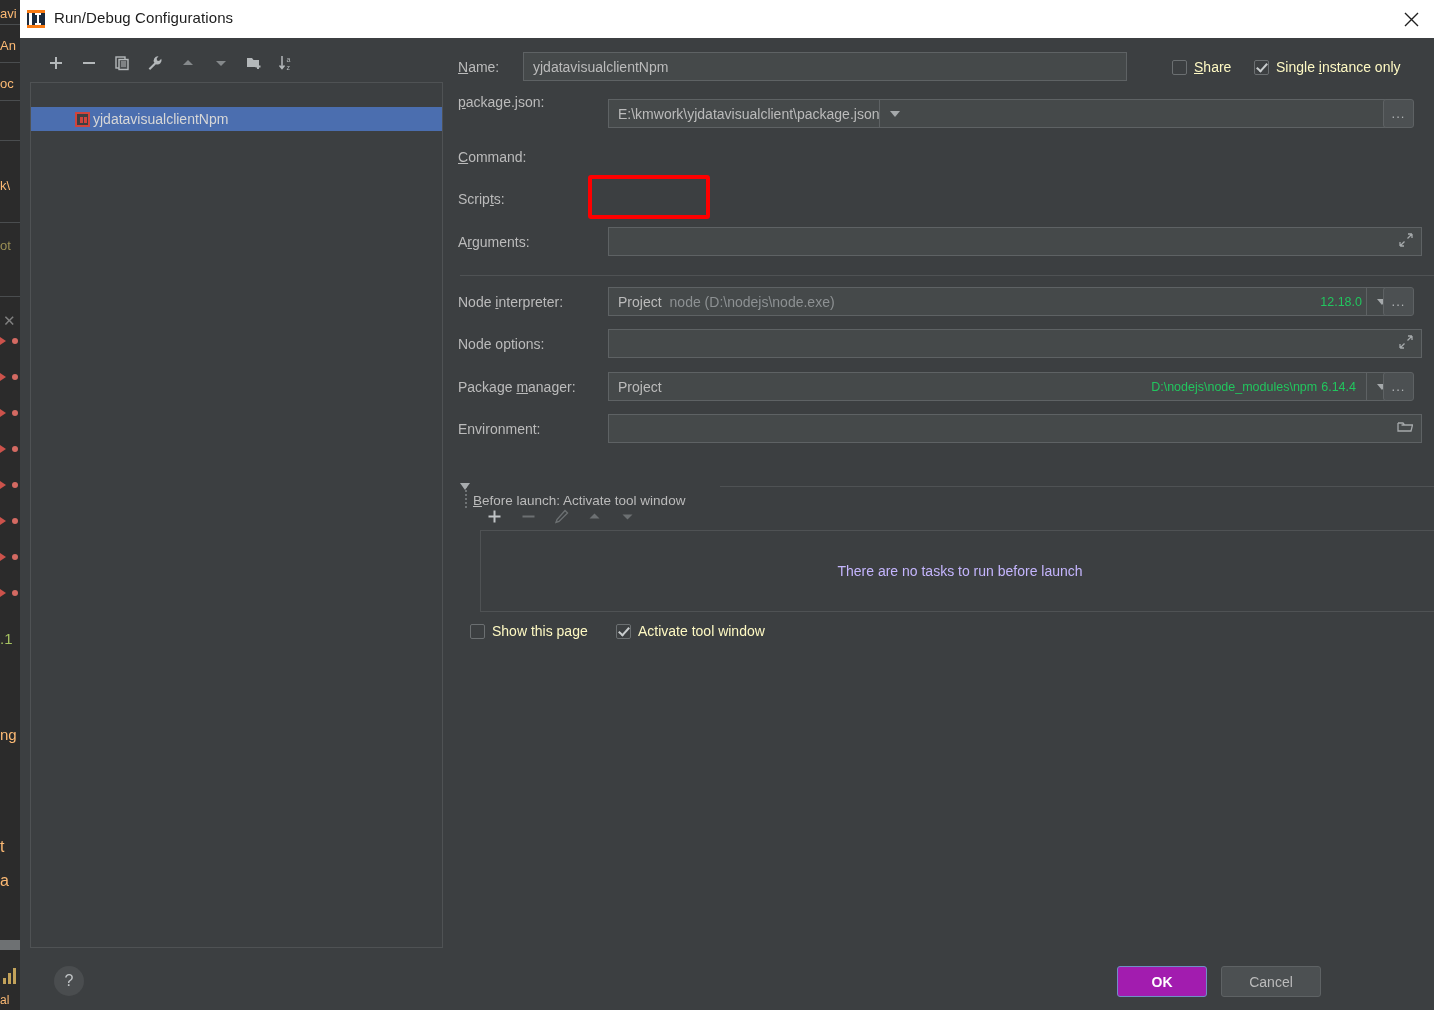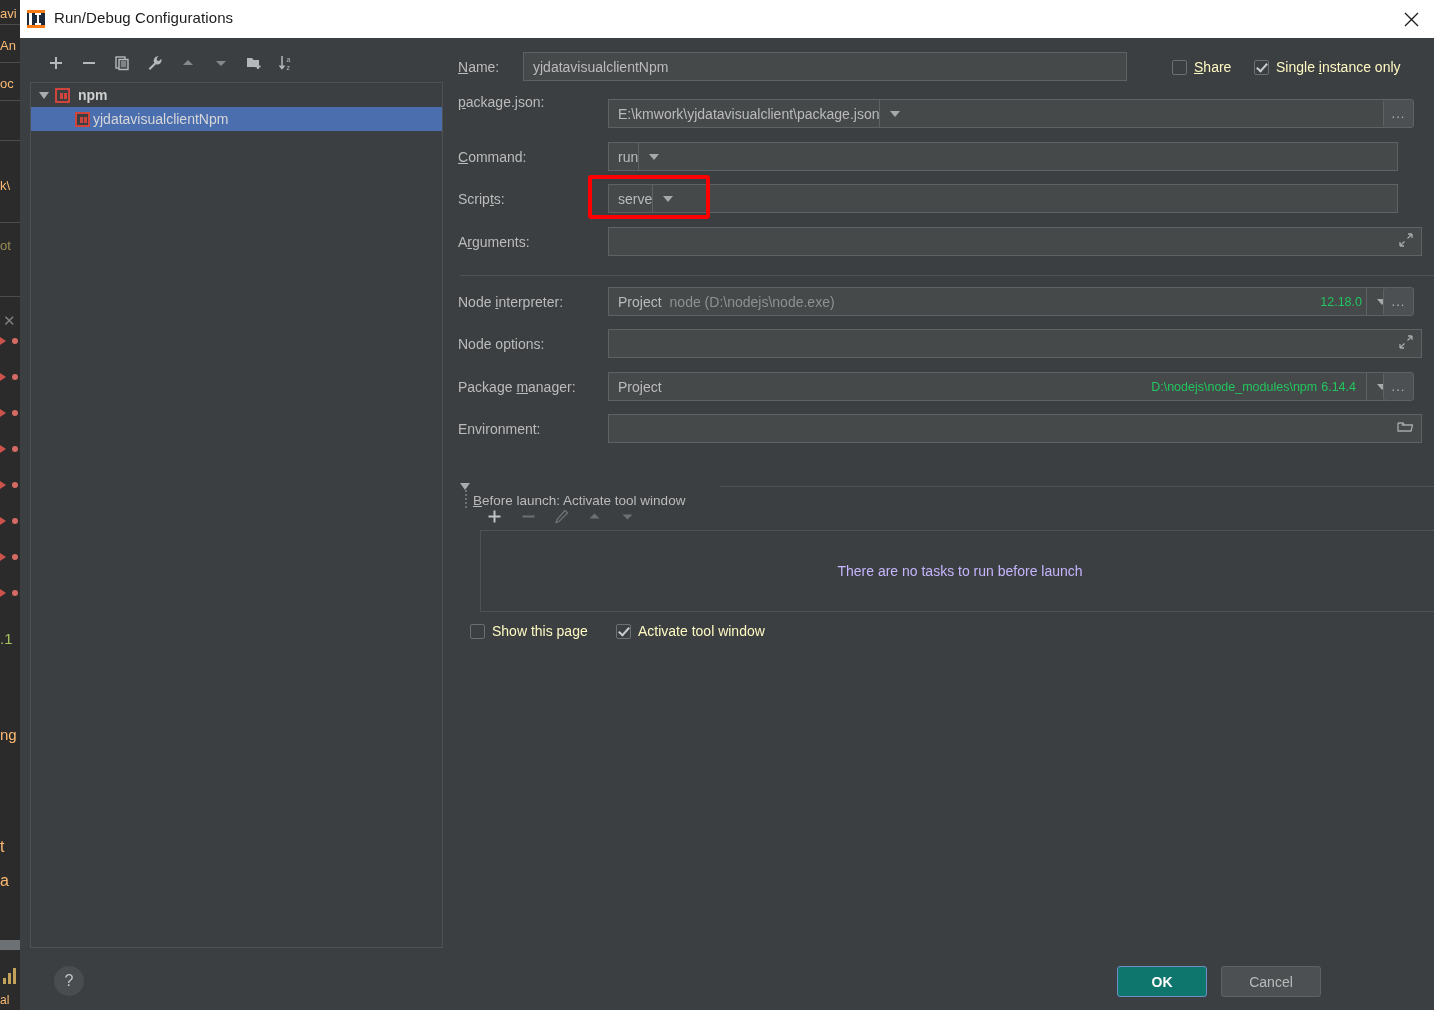--- a/index.html
+++ b/index.html
@@ -92,21 +92,21 @@
   #grip i{position:absolute;left:0;width:2px;height:2px;background:#6f7375;display:block;}
   .bl-tool{position:absolute;width:26px;height:26px;display:flex;align-items:center;justify-content:center;}
   #bl-box{position:absolute;left:460px;top:530px;width:960px;height:82px;
      box-sizing:border-box;border:1px solid #4f5254;background:#3c3f41;
      display:flex;align-items:center;justify-content:center;}
   #bl-empty{font-size:14px;color:#c4b5fd;}
 
   
   .btn{position:absolute;box-sizing:border-box;height:31px;border-radius:3px;
      display:flex;align-items:center;justify-content:center;font-size:14px;}
-  #ok-btn{background:#0f766e;border:1px solid #6f8fc4;color:#ffffff;font-weight:bold;}
+  #ok-btn{background:#a21caf;border:1px solid #6f8fc4;color:#ffffff;font-weight:bold;}
   #cancel-btn{background:#4c5052;border:1px solid #5e6264;color:#bbbbbb;}
   #apply-btn{background:#3f4345;border:1px solid #55585a;color:#6f7375;}
   #help-btn{position:absolute;left:34px;top:966px;width:30px;height:30px;border-radius:50%;
      background:#4a4d4f;display:flex;align-items:center;justify-content:center;
      color:#c0c4c6;font-size:16px;}
 
   
   #annotation{position:absolute;left:588px;top:175px;width:122px;height:44px;
      border:4px solid #fe0000;box-sizing:border-box;border-radius:3px;pointer-events:none;}
 </style>
@@ -223,25 +223,20 @@
     <span class="tb-icon" style="left:241px">
       <svg width="18" height="16" viewBox="0 0 18 16">
         <path d="M4 1 v12 M1.5 10.5 L4 13.5 L6.5 10.5" stroke="#b4b8ba" stroke-width="1.5" fill="none"></path>
         <text x="8.5" y="7" font-size="7" fill="#b4b8ba" font-family="sans-serif">a</text>
         <text x="8.5" y="15" font-size="7" fill="#b4b8ba" font-family="sans-serif">z</text>
       </svg>
     </span>
   </div>
 
   <div id="tree-panel">
-    <div class="tree-row" style="top:0">
-      <span class="tri down"></span>
-      <span class="npm-ico"></span>
-      <span class="tree-label bold" style="margin-left:5px">npm</span>
-    </div>
     <div class="tree-row selected" style="top:24px">
       <span style="width:44px;display:inline-block"></span>
       <span class="npm-ico"></span>
       <span class="tree-label sel">yjdatavisualclientNpm</span>
     </div>
   </div>
 
   <div class="lbl" style="left:438px;top:59px"><u>N</u>ame:</div>
   <div class="field" style="left:503px;top:52px;width:604px;">
     <span class="val">yjdatavisualclientNpm</span>
@@ -258,34 +253,22 @@
   <div class="lbl" style="left:438px;top:94px"><u>p</u>ackage.json:</div>
   <div class="field" style="left:588px;top:99px;width:790px;">
     <span class="val">E:\kmwork\yjdatavisualclient\package.json</span>
     <span class="combo-arrow">
         <i class="carr"></i>
       </span>
   </div>
   <div class="ellipsis-btn" style="left:1363px;top:99px">...</div>
 
   <div class="lbl" style="left:438px;top:149px"><u>C</u>ommand:</div>
-  <div class="field" style="left:588px;top:142px;width:790px;">
-    <span class="val">run</span>
-    <span class="combo-arrow">
-        <i class="carr"></i>
-      </span>
-  </div>
 
   <div class="lbl" style="left:438px;top:191px">Scrip<u>t</u>s:</div>
-  <div class="field" style="left:588px;top:184px;width:790px;">
-    <span class="val">serve</span>
-    <span class="combo-arrow">
-        <i class="carr"></i>
-      </span>
-  </div>
 
   <div class="lbl" style="left:438px;top:234px">A<u>r</u>guments:</div>
   <div class="field" style="left:588px;top:227px;width:814px;">
     <span class="val"></span>
     <span class="expand-ico">
       <svg width="14" height="14" viewBox="0 0 14 14">
         <path d="M13 1 L8.5 5.5 M13 1 h-4 M13 1 v4 M1 13 L5.5 8.5 M1 13 h4 M1 13 v-4" stroke="#a5a9ab" stroke-width="1.3" fill="none"></path>
       </svg>
     </span>
   </div>

